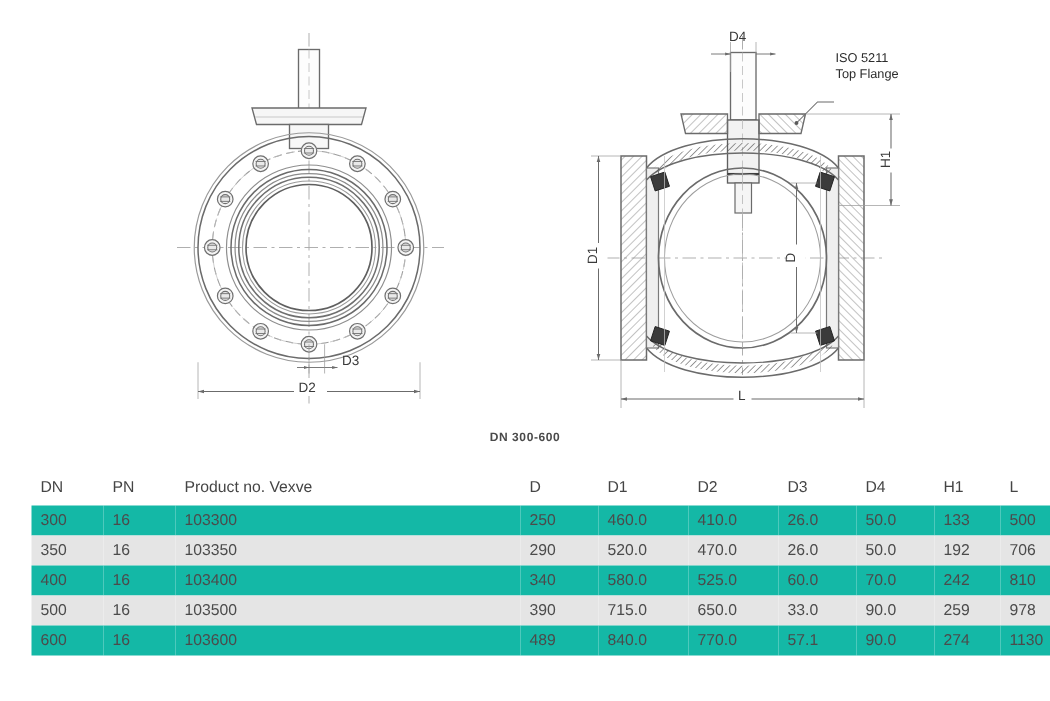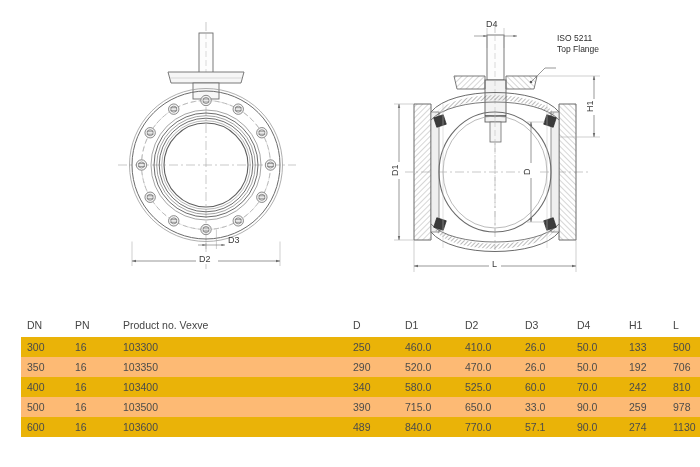--- a/index.html
+++ b/index.html
@@ -76,24 +76,24 @@
     color: #454545;
     padding-bottom: 6px;
     border: none;
     background: #ffffff;
     margin-top: 24px;
   }
   table.spec tbody tr.band td {
     background: #e6e6e6;
   }
   table.spec tbody tr td {
-    background: #fdba74;
+    background: #e5e5e5;
   }
   table.spec tbody tr.band td {
-    background: #eab308;
+    background: #14b8a6;
   }
   
   .c-dn   { width: 48px; }
   .c-pn   { width: 48px; }
   .c-prod { width: 230px; }
   .c-d    { width: 52px; }
   .c-d1   { width: 60px; }
   .c-d2   { width: 60px; }
   .c-d3   { width: 52px; }
   .c-d4   { width: 52px; }
@@ -287,20 +287,21 @@
       <g>
         <line x1="414" y1="240" x2="414" y2="272" stroke="#9e9e9e" stroke-width="0.5"></line>
         <line x1="576" y1="240" x2="576" y2="272" stroke="#9e9e9e" stroke-width="0.5"></line>
         <line x1="414" y1="266" x2="576" y2="266" stroke="#6b6b6b" stroke-width="0.7" marker-start="url(#arrR)" marker-end="url(#arrL)"></line>
         <rect x="489" y="258" width="12" height="11" fill="#ffffff"></rect>
         <text class="dim-text" x="492" y="266.5">L</text>
       </g>
     </g>
   </svg>
 
+  <div class="fig-title">DN 300-600</div>
 </div>
 
 <div id="spec-table-wrap">
   <table class="spec">
     <colgroup>
       <col class="c-dn">
         <col class="c-pn">
         <col class="c-prod">
         <col class="c-d">
         <col class="c-d1">

